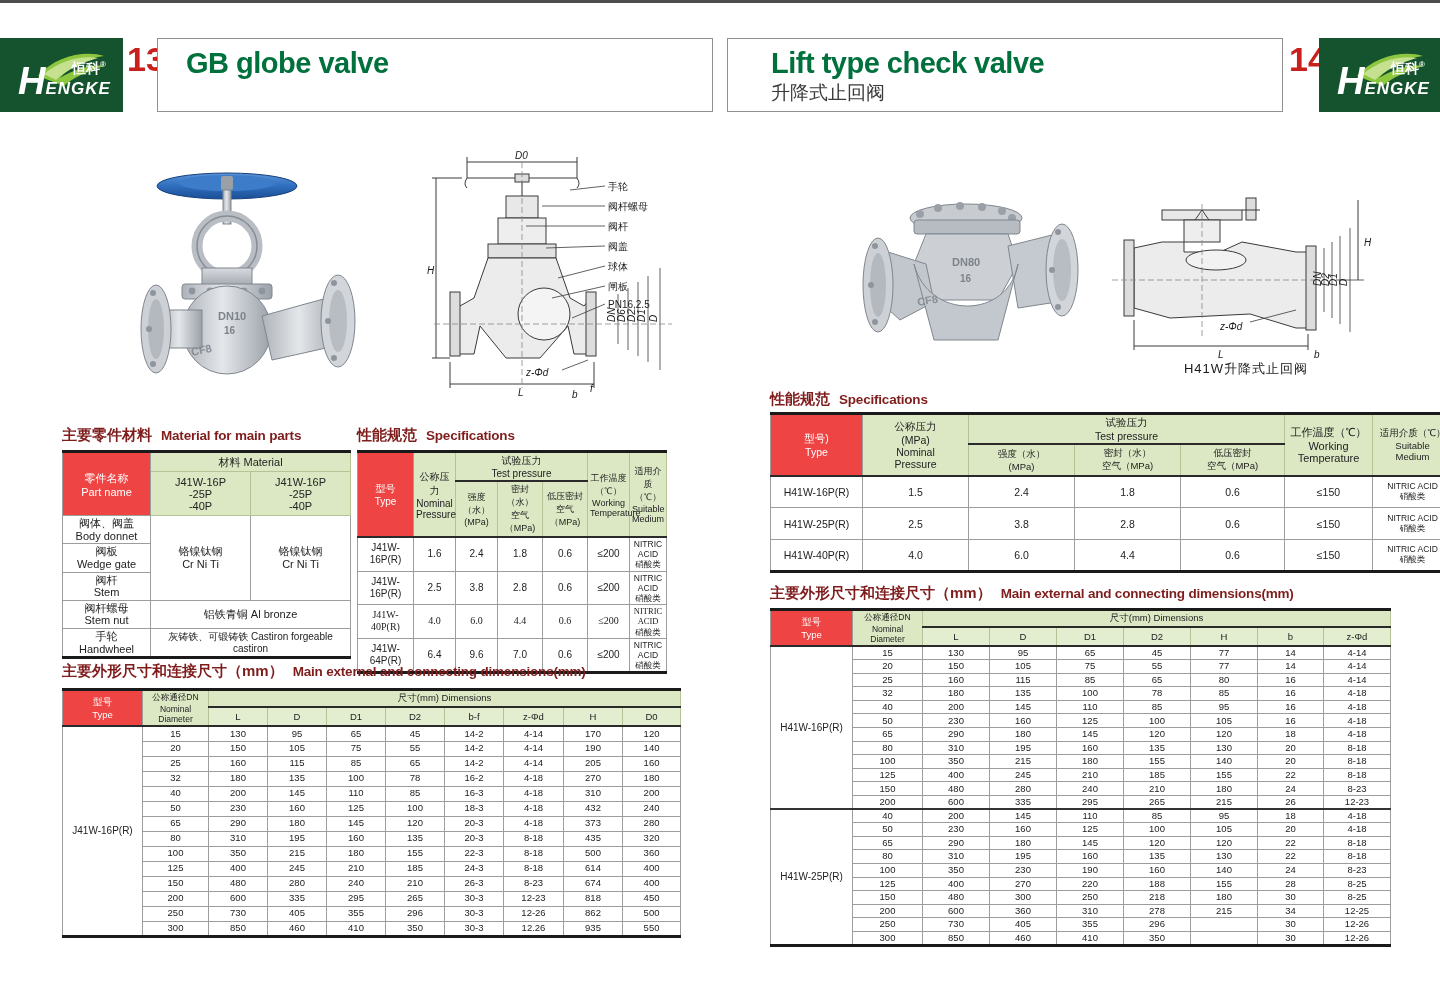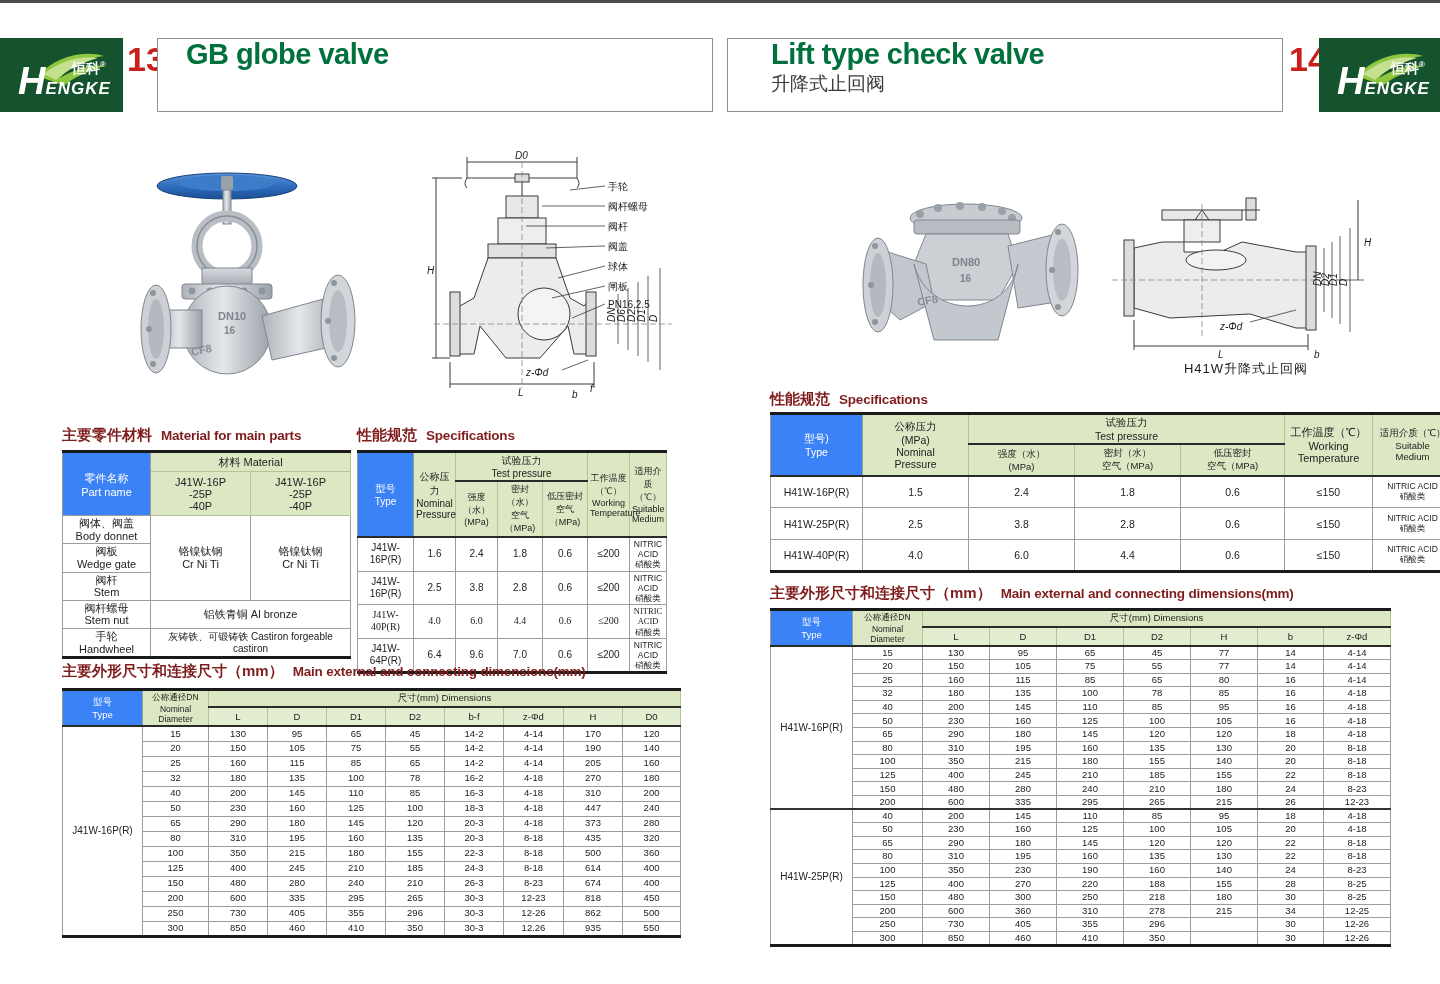--- a/index.html
+++ b/index.html
@@ -5,38 +5,38 @@
   *{margin:0;padding:0;box-sizing:border-box}
   body{font-family:"Liberation Sans",sans-serif;background:#fff;color:#222}
   .canvas{position:relative;width:1440px;height:984px;background:#fff;overflow:hidden}
   .topline{position:absolute;top:0;left:0;width:1440px;height:3px;background:#4d4d4d}
 
   
   .logobox{position:absolute;top:38px;width:123px;height:74px;background:#14532d;overflow:hidden}
   .logobox.left{left:0}.logobox.right{left:1319px}
   .pageno{position:absolute;top:42px;font-size:34px;font-weight:bold;color:#c9201d;line-height:1}
   .titlebox{position:absolute;top:38px;width:556px;height:74px;background:#fff;border:1px solid #8f8f8f}
-  .title-en{font-size:29px;font-weight:bold;color:#00713c;line-height:1.05;letter-spacing:-0.5px}
+  .title-en{font-size:29px;font-weight:bold;color:#00713c;line-height:1.05;margin-top:9px;letter-spacing:-0.5px}
   .title-zh{font-size:19px;color:#3a3a3a;margin-top:2px}
   .logo-inner{position:relative;width:100%;height:100%}
   .logo-text{position:absolute;left:18px;top:24px;color:#fff;font-style:italic;font-weight:bold;line-height:1}
   .logo-H{font-size:38px}
   .logo-rest{font-size:17px;letter-spacing:1px}
   .logo-zh{position:absolute;left:72px;top:22px;color:#fff;font-size:14px;font-weight:bold}
   .logo-zh sup{font-size:8px}
 
   
   .sect-title{position:absolute;font-weight:bold;color:#7f1d1d;font-size:15px;white-space:nowrap}
   .sect-title .en{margin-left:9px;font-size:13.5px;letter-spacing:-0.2px}
 
   
   table{border-collapse:collapse;table-layout:fixed;position:absolute;background:#fff}
   td,th{border:1px solid #9a9f9a;text-align:center;vertical-align:middle;padding:1px 2px;font-weight:normal}
   .tbl{border-top:3px solid #1a1a1a;border-bottom:3px solid #1a1a1a}
-  .dark{background:#3b82f6;color:#fff}
+  .dark{background:#ef4444;color:#fff}
   .lg{background:#dce8c4}
   .lg2{background:#e3edcf}
   th.lg,td.lg,th.lg2{border-color:#b4c496}
   .hb th,.hb td{border-bottom:2px solid #2a2a2a}
   .med{font-size:8.5px;line-height:1.15}
 
   .mat-tbl{width:288px;font-size:11px}
   .mat-tbl td{height:24px;line-height:1.15}
   .spec-tbl-l{width:309px;font-size:10px}
   .spec-tbl-l td{line-height:1.2}
@@ -474,21 +474,21 @@
           <td>200</td>
         </tr>
         <tr>
           <td>50</td>
           <td>230</td>
           <td>160</td>
           <td>125</td>
           <td>100</td>
           <td>18-3</td>
           <td>4-18</td>
-          <td>447</td>
+          <td>432</td>
           <td>240</td>
         </tr>
         <tr>
           <td>65</td>
           <td>290</td>
           <td>180</td>
           <td>145</td>
           <td>120</td>
           <td>20-3</td>
           <td>4-18</td>

